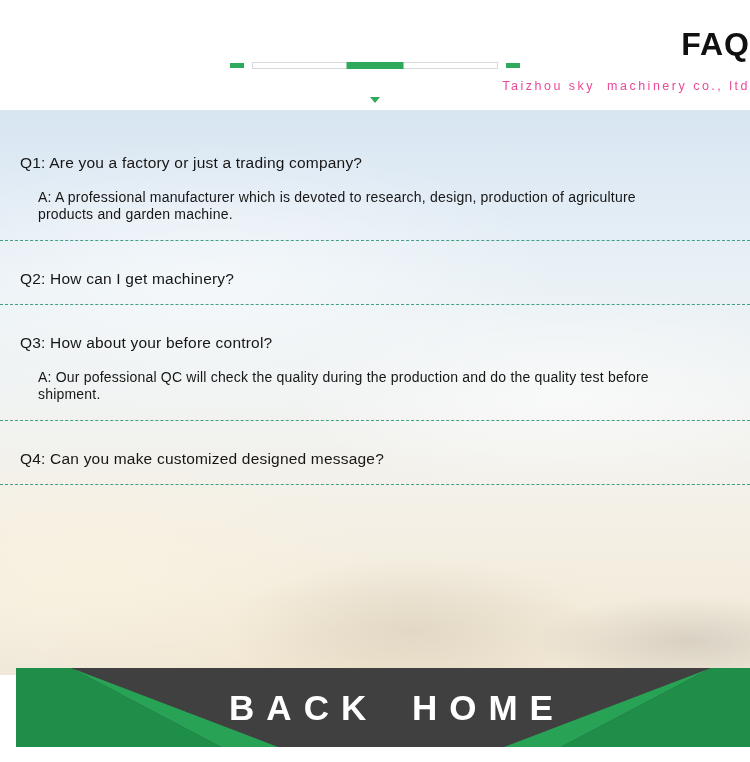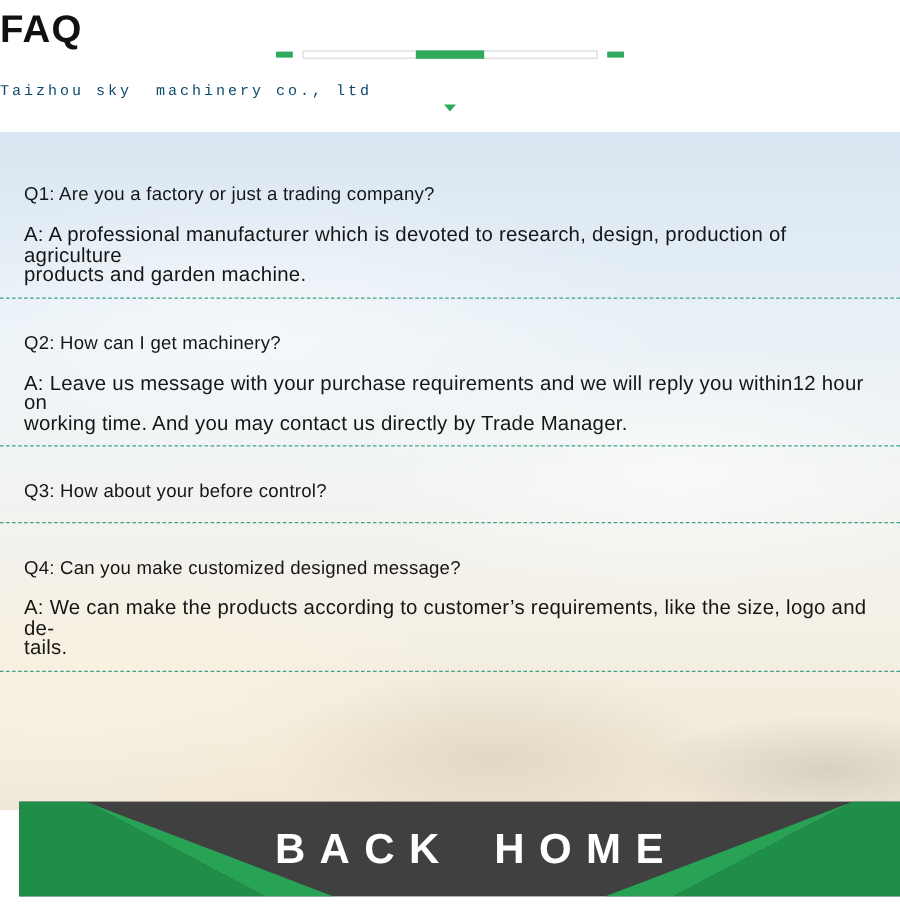--- a/index.html
+++ b/index.html
@@ -11,22 +11,22 @@
     position: relative;
     width: 750px;
     height: 762px;
     margin: 0 auto;
     background: #ffffff;
     overflow: hidden;
   }
 
   
   .header {
-    padding-top: 8px;
-    text-align: left;
+    padding-top: 28px;
+    text-align: right;
     background: #ffffff;
   }
   .faq-title {
     margin: 0;
     font-size: 32px;
     line-height: 32px;
     font-weight: bold;
     letter-spacing: 1px;
     color: #111111;
   }
@@ -53,26 +53,25 @@
   .underline-bar .fill {
     position: absolute;
     left: 50%;
     top: -1px;
     transform: translateX(-50%);
     width: 57px;
     height: 7px;
     background: #2fa95c;
   }
   .company-subtitle {
-    margin-top: 20px;
+    margin-top: 10px;
     font-size: 12.5px;
     letter-spacing: 2.5px;
-    color: #0c4a6e;
+    color: #ec4899;
     white-space: pre;
-    font-family: Liberation Mono, monospace;
   }
   .caret-down {
     width: 0;
     height: 0;
     margin: 4px auto 0;
     border-left: 5px solid transparent;
     border-right: 5px solid transparent;
     border-top: 6px solid #2fa95c;
   }
 
@@ -97,22 +96,22 @@
   }
   .faq-item { margin: 0; }
   .question {
     margin: 0 0 17px 0;
     font-size: 15.5px;
     line-height: 17px;
     letter-spacing: 0.2px;
     color: #161616;
   }
   .answer {
-    margin: 0;
-    font-size: 17px;
+    margin: 18px;
+    font-size: 14px;
     line-height: 16.5px;
     letter-spacing: 0.2px;
     color: #161616;
     white-space: pre-line;
   }
   .dashed-divider {
     height: 0;
     border-bottom: 1px dashed #3fa086;
     margin-top: 10px;
     margin-bottom: 29px;
@@ -173,34 +172,32 @@
 
       <div class="faq-item">
         <p class="question">Q1: Are you a factory or just a trading company?</p>
         <p class="answer">A: A professional manufacturer which is devoted to research, design, production of agriculture
 products and garden machine.</p>
         <div class="dashed-divider"></div>
       </div>
 
       <div class="faq-item">
         <p class="question">Q2: How can I get machinery?</p>
-        <p class="answer">A: Leave us message with your purchase requirements and we will reply you within12 hour on
-working time. And you may contact us directly by Trade Manager.</p>
         <div class="dashed-divider"></div>
       </div>
 
       <div class="faq-item">
         <p class="question">Q3: How about your before control?</p>
+        <p class="answer">A: Our pofessional QC will check the quality during the production and do the quality test before
+shipment.</p>
         <div class="dashed-divider"></div>
       </div>
 
       <div class="faq-item">
         <p class="question">Q4: Can you make customized designed message?</p>
-        <p class="answer">A: We can make the products according to customer’s requirements, like the size, logo and de-
-tails.</p>
         <div class="dashed-divider"></div>
       </div>
 
     </div>
   </div>
 
   <div class="banner">
     <svg class="corners" viewBox="0 0 750 79" preserveAspectRatio="none">
       <polygon points="55,0 262,79 205,79" fill="#28a254"></polygon>
       <polygon points="0,0 55,0 205,79 0,79" fill="#1f8e49"></polygon>

